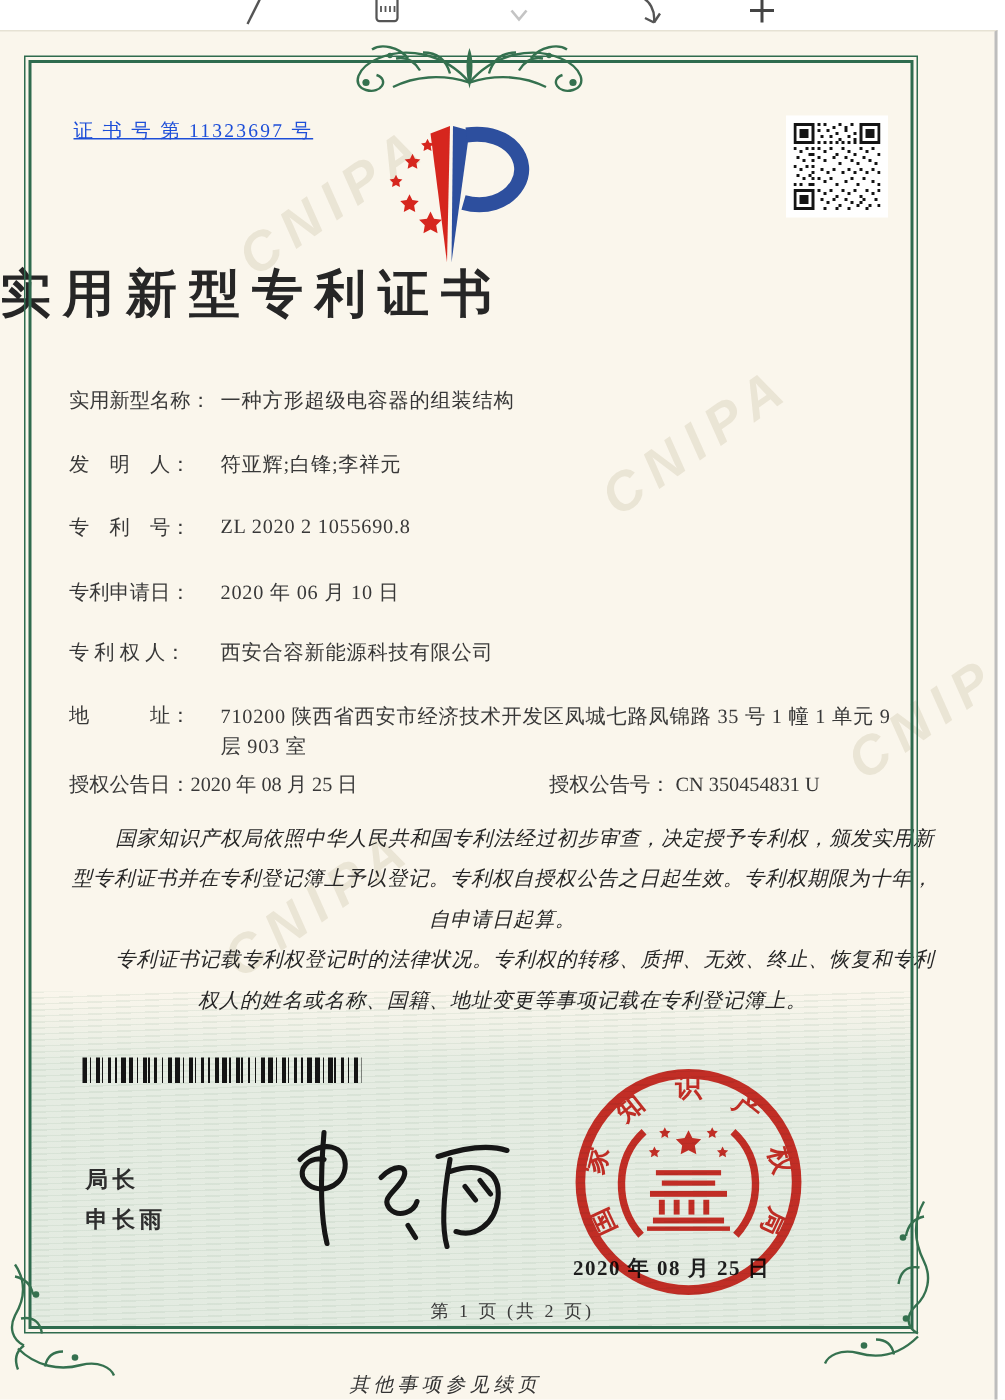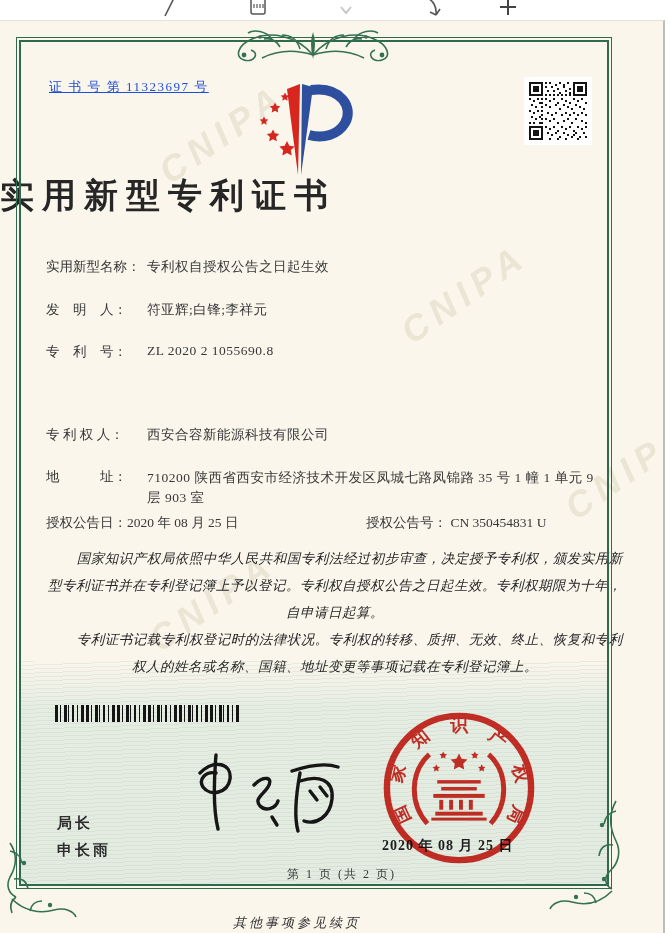--- a/index.html
+++ b/index.html
@@ -47,21 +47,21 @@
       background:repeating-linear-gradient(90deg,
         #141414 0 3px, rgba(0,0,0,0) 3px 5px,
         #141414 5px 6px, rgba(0,0,0,0) 6px 9px,
         #141414 9px 12px, rgba(0,0,0,0) 12px 13px,
         #141414 13px 14px, rgba(0,0,0,0) 14px 17px,
         #141414 17px 19px, rgba(0,0,0,0) 19px 22px,
         #141414 22px 23px, rgba(0,0,0,0) 23px 26px,
         #141414 26px 29px, rgba(0,0,0,0) 29px 31px);}
 
   .director{position:absolute;left:57px;top:752px;z-index:2;color:#2e2e2e;
-            font-family:"Liberation Sans","DejaVu Sans",sans-serif;margin-top:36px;}
+            font-family:"Liberation Sans","DejaVu Sans",sans-serif;}
   .director div{font-size:15px;font-weight:700;letter-spacing:3px;line-height:27px;}
 
   .signature{position:absolute;left:188px;top:722px;width:155px;height:100px;z-index:3;}
 
   .seal{position:absolute;left:380px;top:688px;width:158px;height:158px;z-index:4;mix-blend-mode:multiply;opacity:0.95;}
   .seal-date{position:absolute;left:382px;top:816px;font-size:14px;font-weight:600;letter-spacing:1px;color:#1d1d1d;z-index:3;white-space:nowrap;}
 
   .page-footer{position:absolute;left:0;top:845px;width:627px;text-align:center;font-size:12px;letter-spacing:2px;color:#3a3a3a;z-index:2;padding-left:28px;}
   .continuation{position:absolute;left:0;top:893px;width:594px;text-align:center;font-size:13px;font-style:italic;
                 letter-spacing:3px;color:#333;z-index:2;}
@@ -168,29 +168,33 @@
         <path fill="#141414" fill-rule="evenodd" d="M0 0h14v14H0zm2 2h10v10H2z M44 0h14v14H44zm2 2h10v10H46z M0 44h14v14H0zm2 2h10v10H2z"></path>
         <path fill="#141414" d="M4 4h6v6H4zM48 4h6v6H48zM4 48h6v6H4z"></path>
         <path fill="#141414" d="M16 0h2v2h-2zM20 0h2v2h-2zM26 2h2v2h-2zM30 0h2v2h-2zM34 2h2v2h-2zM38 0h2v2h-2zM16 4h2v2h-2zM22 4h2v2h-2zM28 6h2v2h-2zM34 4h2v2h-2zM40 6h2v2h-2zM18 8h2v2h-2zM24 8h2v2h-2zM30 10h2v2h-2zM36 8h2v2h-2zM40 10h2v2h-2zM16 12h2v2h-2zM20 12h2v2h-2zM24 12h2v2h-2zM28 12h2v2h-2zM32 12h2v2h-2zM36 12h2v2h-2zM40 12h2v2h-2zM12 16h2v2h-2zM12 20h2v2h-2zM12 24h2v2h-2zM12 28h2v2h-2zM12 32h2v2h-2zM12 36h2v2h-2zM12 40h2v2h-2zM0 16h2v2h-2zM4 18h2v2h-2zM8 16h2v2h-2zM2 22h2v2h-2zM6 24h2v2h-2zM10 20h2v2h-2zM0 28h2v2h-2zM4 30h2v2h-2zM8 28h2v2h-2zM2 34h2v2h-2zM6 36h2v2h-2zM10 34h2v2h-2zM0 40h2v2h-2zM4 40h2v2h-2zM10 40h2v2h-2zM16 16h2v2h-2zM20 18h2v2h-2zM24 16h2v2h-2zM28 20h2v2h-2zM32 16h2v2h-2zM36 18h2v2h-2zM40 20h2v2h-2zM44 16h2v2h-2zM48 18h2v2h-2zM52 16h2v2h-2zM56 20h2v2h-2zM16 22h2v2h-2zM20 24h2v2h-2zM26 22h2v2h-2zM30 26h2v2h-2zM34 22h2v2h-2zM38 24h2v2h-2zM42 26h2v2h-2zM46 22h2v2h-2zM50 24h2v2h-2zM54 26h2v2h-2zM18 30h2v2h-2zM22 32h2v2h-2zM26 30h2v2h-2zM32 32h2v2h-2zM36 30h2v2h-2zM40 32h2v2h-2zM44 30h2v2h-2zM48 32h2v2h-2zM52 30h2v2h-2zM56 32h2v2h-2zM16 36h2v2h-2zM20 38h2v2h-2zM24 36h2v2h-2zM28 40h2v2h-2zM34 38h2v2h-2zM38 36h2v2h-2zM42 40h2v2h-2zM46 36h2v2h-2zM52 38h2v2h-2zM56 40h2v2h-2zM16 44h2v2h-2zM20 46h2v2h-2zM24 44h2v2h-2zM28 48h2v2h-2zM32 44h2v2h-2zM36 46h2v2h-2zM40 44h2v2h-2zM44 48h2v2h-2zM48 44h2v2h-2zM52 46h2v2h-2zM56 44h2v2h-2zM18 50h2v2h-2zM22 52h2v2h-2zM26 50h2v2h-2zM30 54h2v2h-2zM34 50h2v2h-2zM38 52h2v2h-2zM42 54h2v2h-2zM46 50h2v2h-2zM50 54h2v2h-2zM54 50h2v2h-2zM44 52h2v2h-2zM56 54h2v2h-2zM20 56h2v2h-2zM28 56h2v2h-2zM36 56h2v2h-2zM48 56h2v2h-2z"></path>
       </svg>
     </div>
 
     <div class="title">实用新型专利证书</div>
 
     <div class="field-row" style="top:237px">
       <span class="flabel">实用新型名称：</span>
-      <span class="fvalue">专利权自授权公告之日起生效</span>
+      <span class="fvalue">一种方形超级电容器的组装结构</span>
     </div>
     <div class="field-row" style="top:280px">
       <span class="flabel">发　明　人：</span>
       <span class="fvalue">符亚辉;白锋;李祥元</span>
     </div>
     <div class="field-row" style="top:322px">
       <span class="flabel">专　利　号：</span>
       <span class="fvalue">ZL 2020 2 1055690.8</span>
+    </div>
+    <div class="field-row" style="top:365px">
+      <span class="flabel">专利申请日：</span>
+      <span class="fvalue">2020 年 06 月 10 日</span>
     </div>
     <div class="field-row" style="top:405px">
       <span class="flabel">专 利 权 人：</span>
       <span class="fvalue">西安合容新能源科技有限公司</span>
     </div>
     <div class="field-row" style="top:447px;width:568px">
       <span class="flabel">地　　　址：</span>
       <span class="fvalue" style="max-width:460px;line-height:20px">710200 陕西省西安市经济技术开发区凤城七路凤锦路 35 号 1 幢 1 单元 9 层 903 室</span>
     </div>
     <div class="field-row" style="top:493px">

